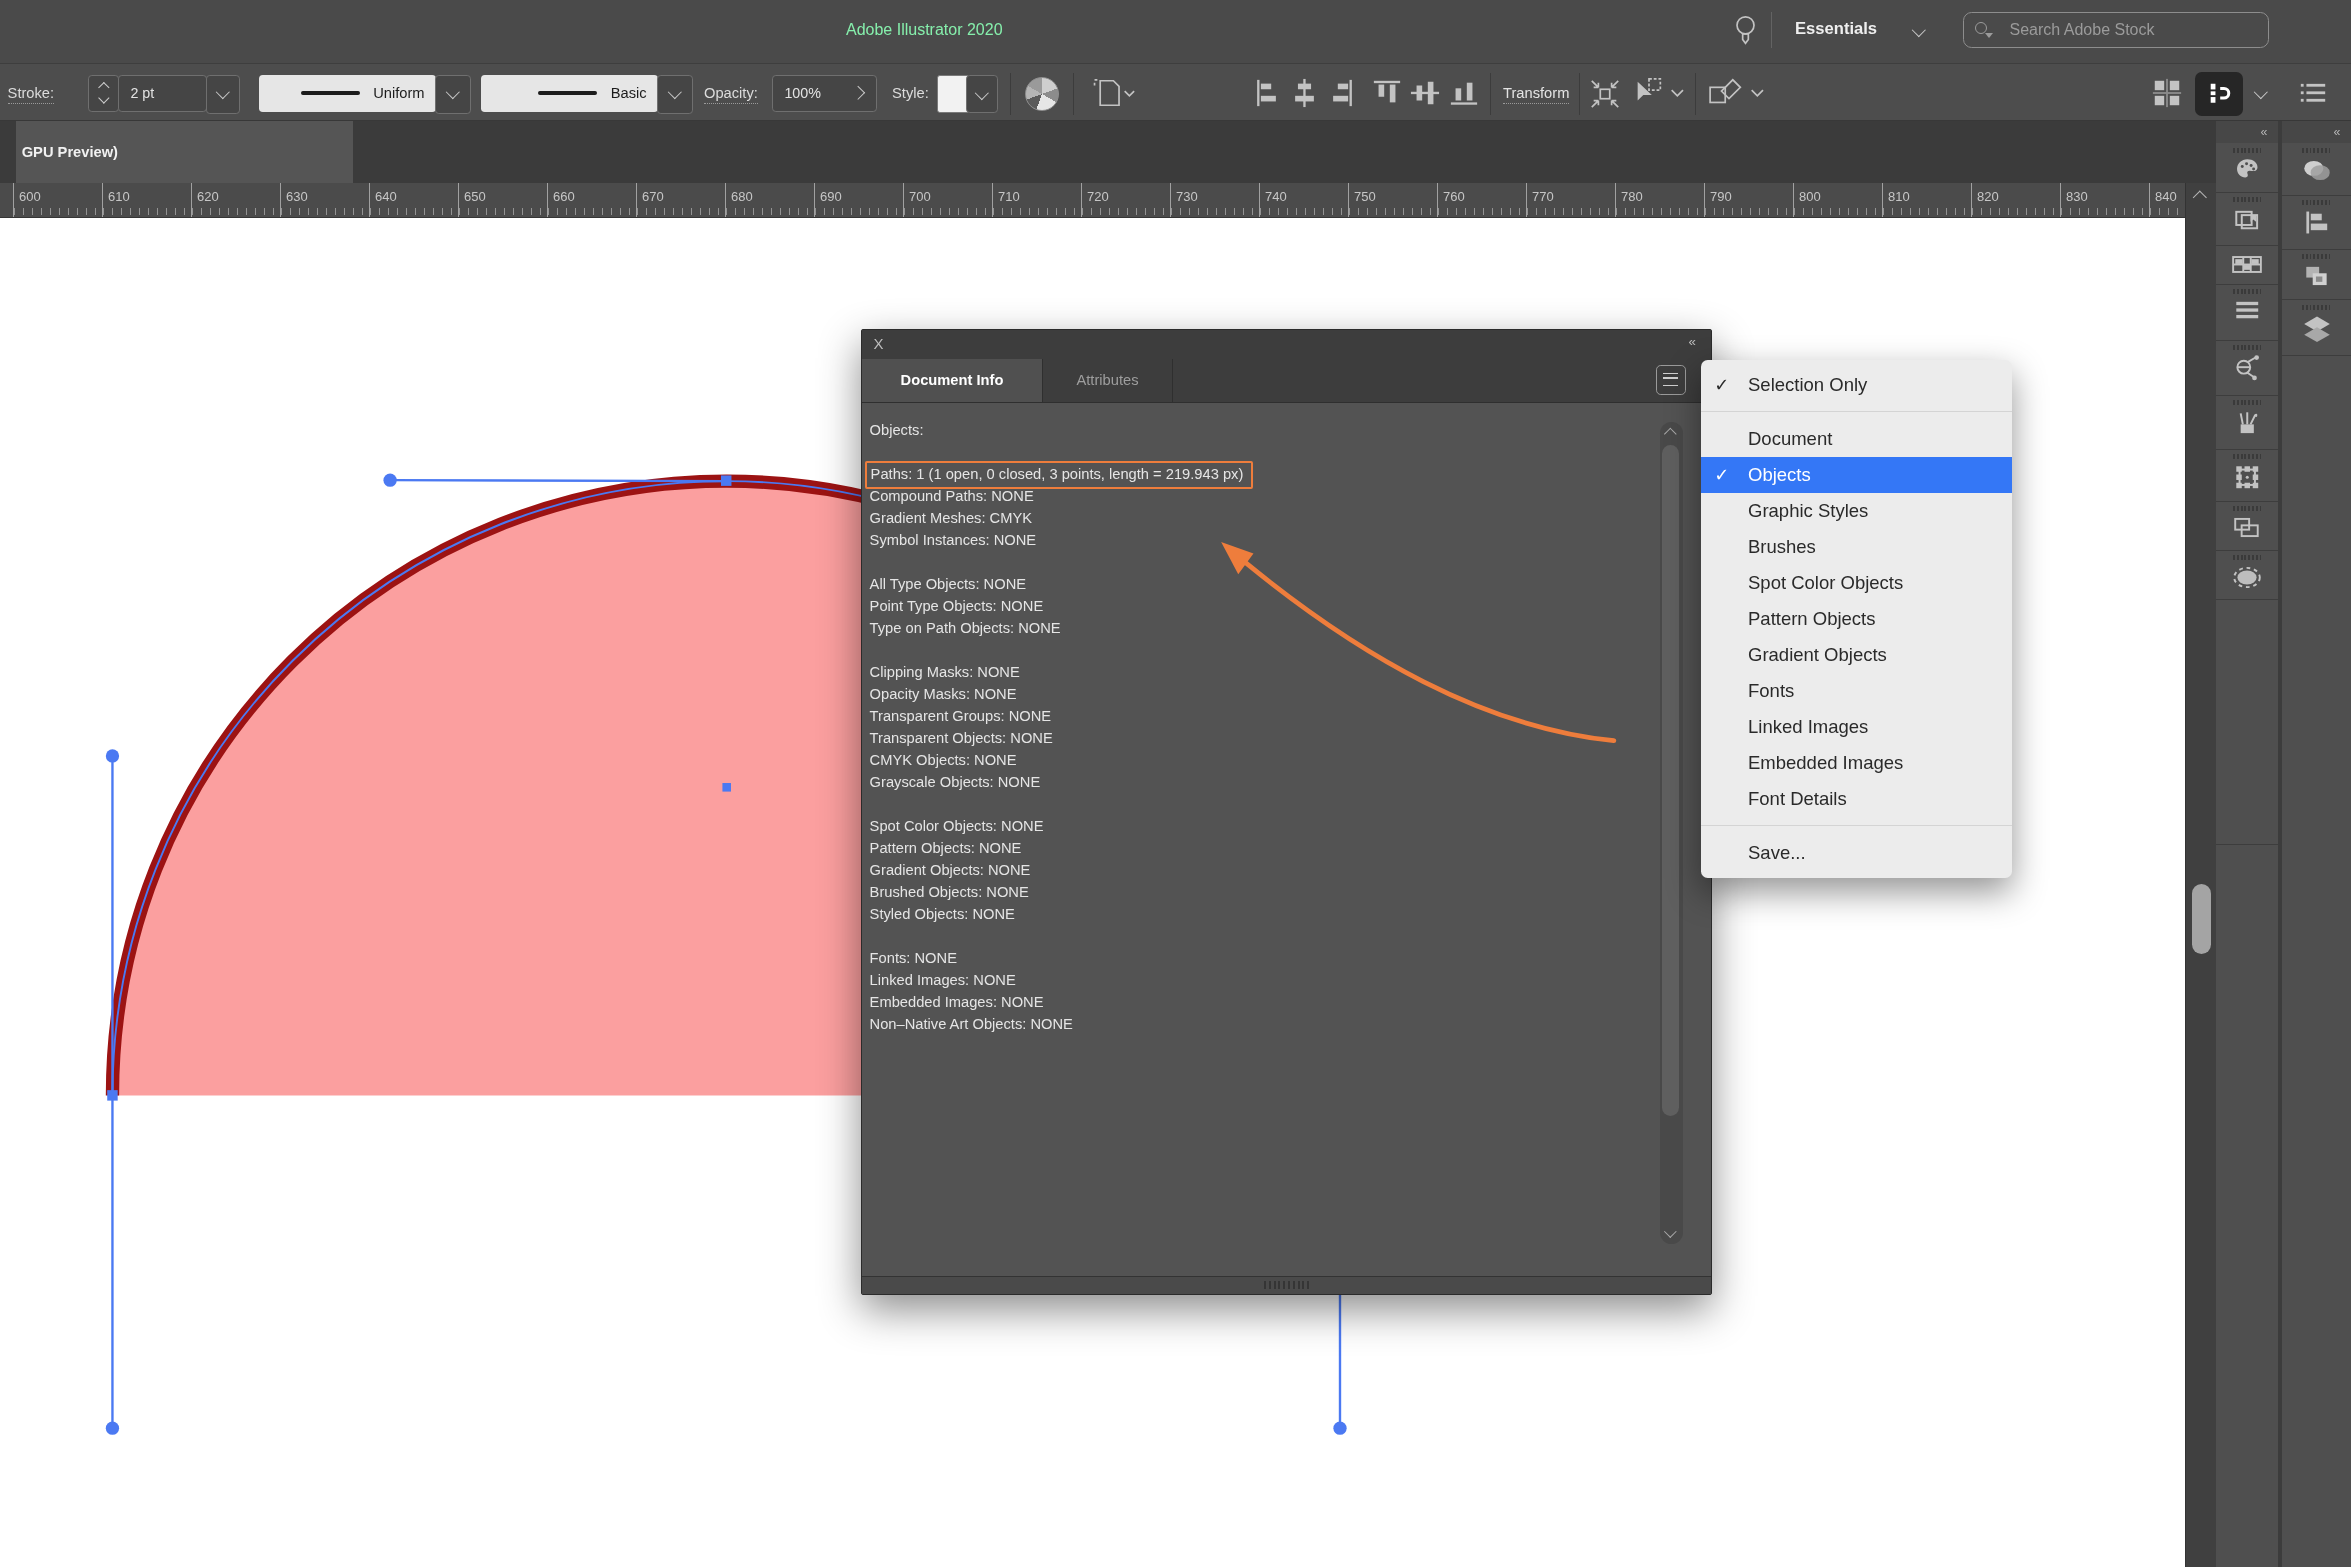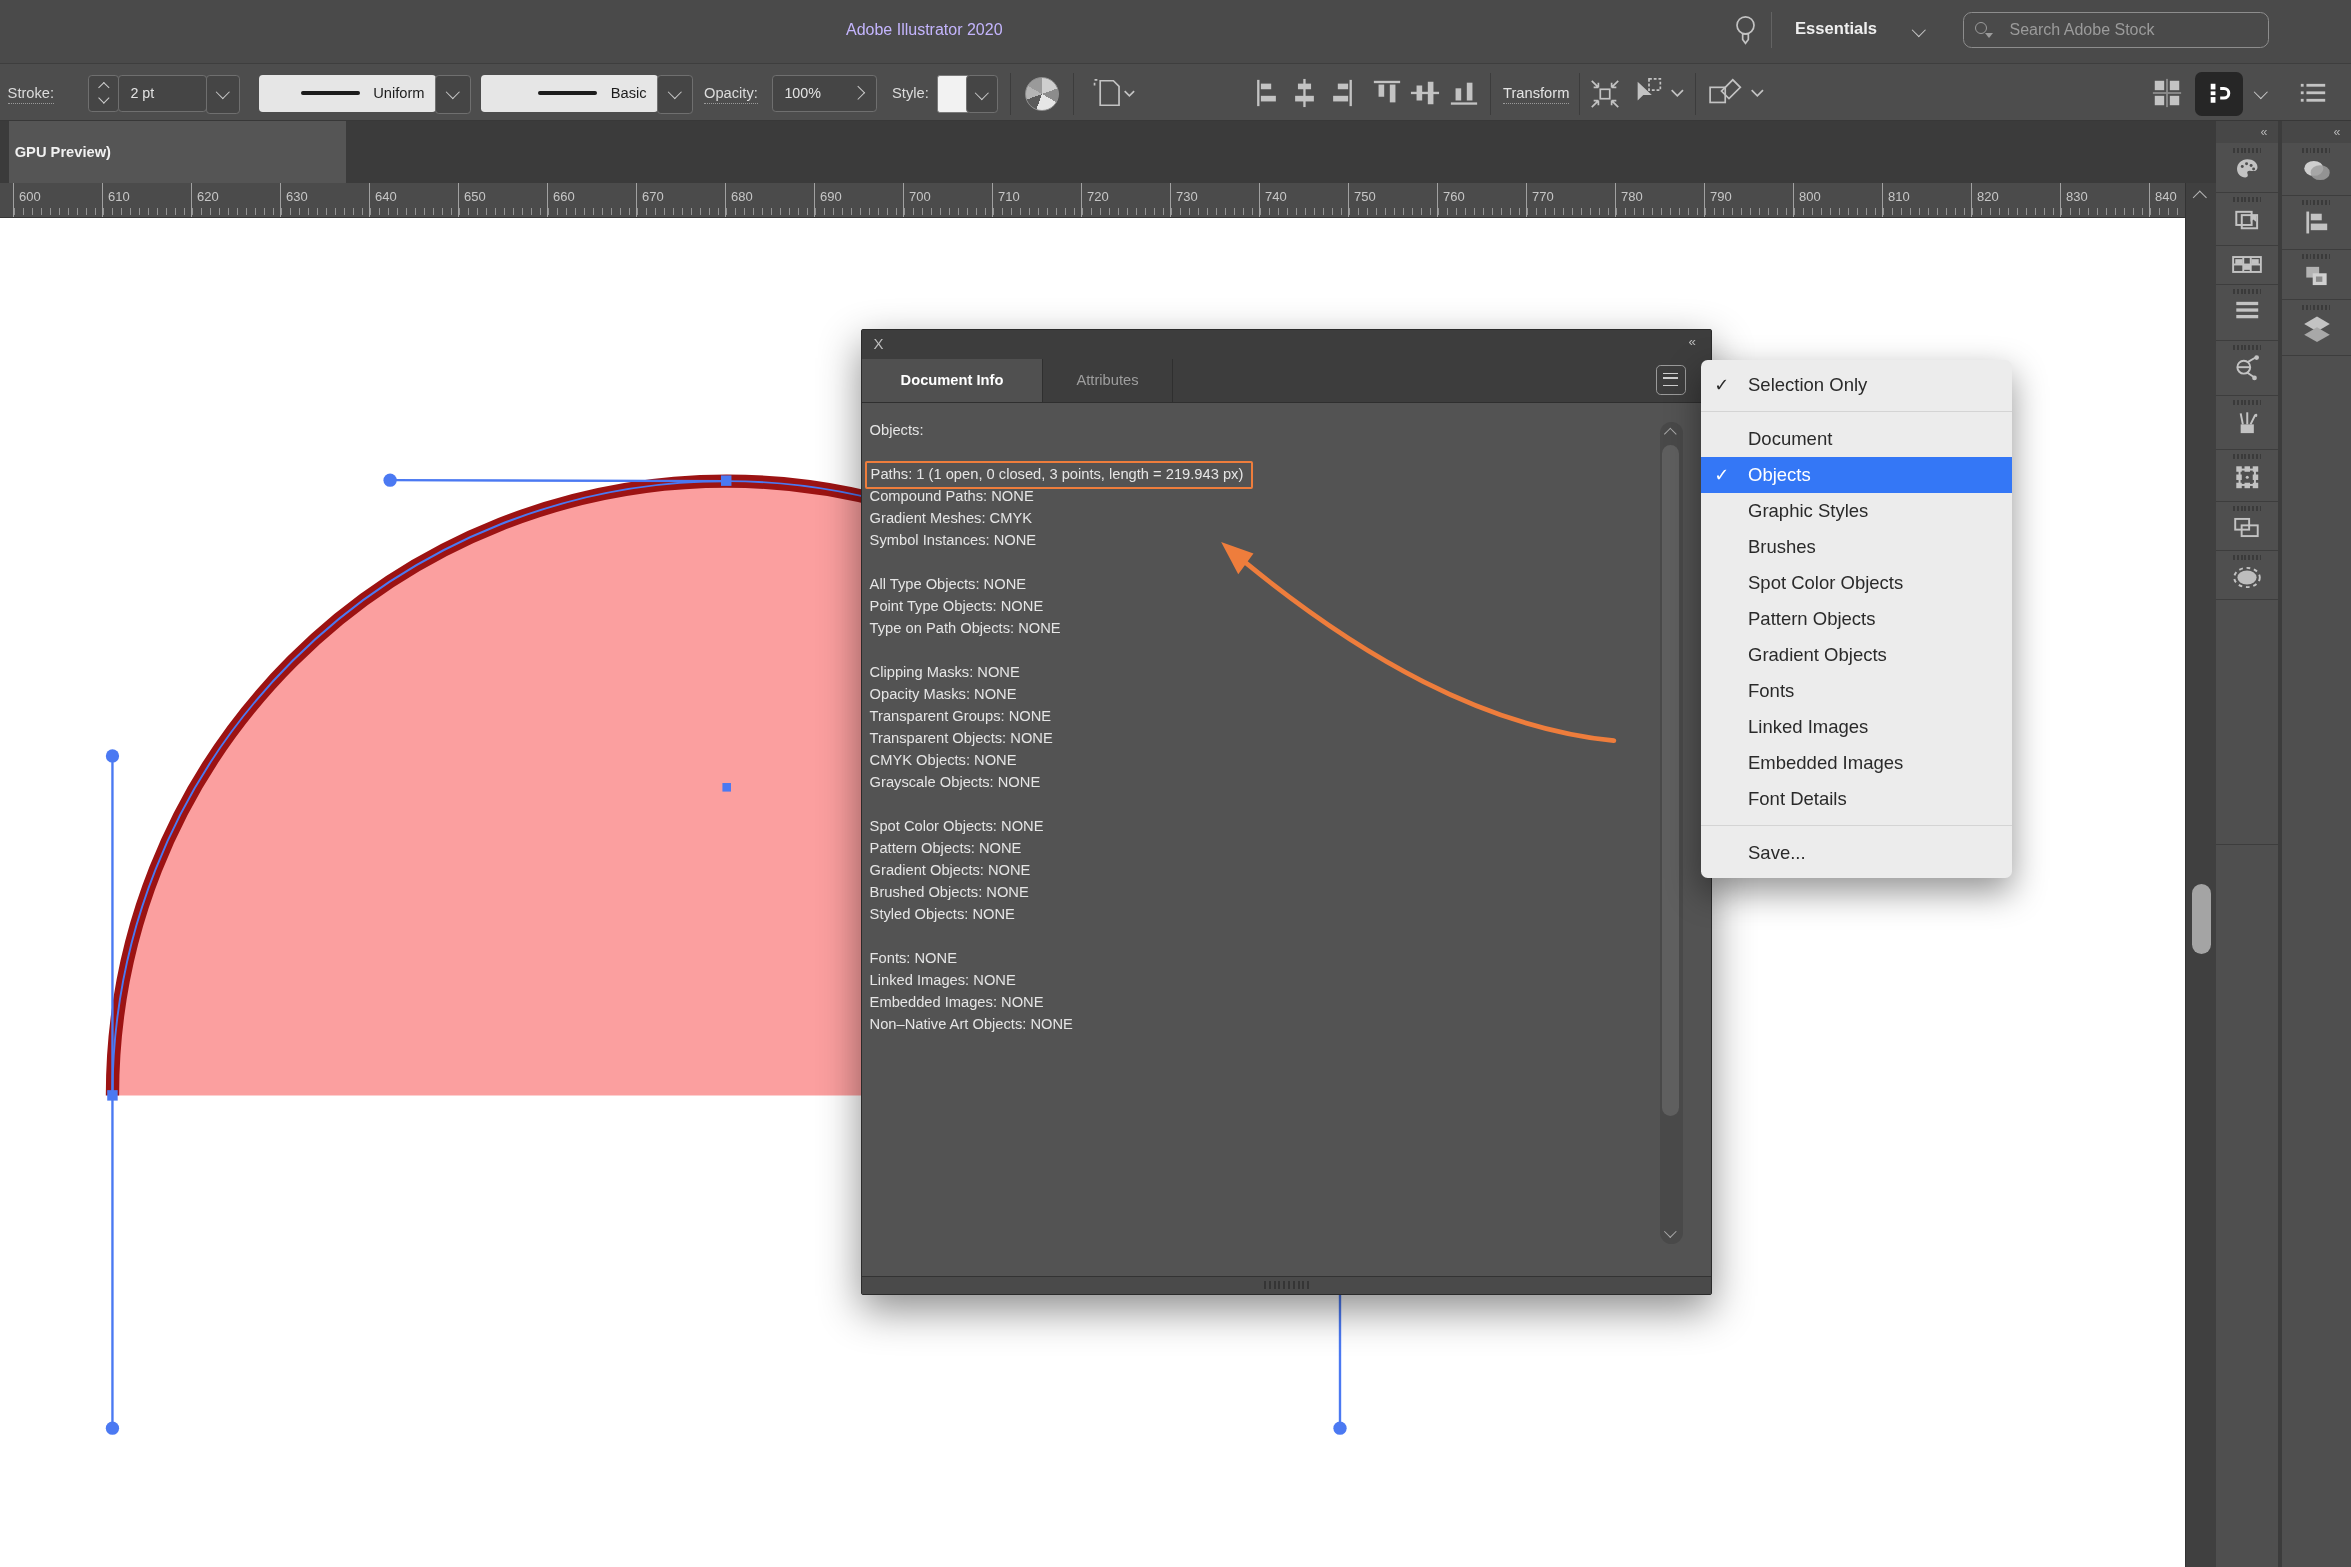--- a/index.html
+++ b/index.html
@@ -1,21 +1,21 @@
 <!DOCTYPE html>
 <html style="font-size:15px"><head>
 <meta charset="utf-8">
 <style>
   html,body{margin:0;padding:0}
   body{width:2351px;height:1567px;overflow:hidden;background:#4c4c4c;
        font-family:"Liberation Sans",sans-serif;position:relative}
   .abs{position:absolute}
   
   .titlebar{left:0;top:0;width:2351px;height:63px;background:#4a4a4a;z-index:6}
-  .app-title{left:846px;top:21px;font-size:16px;color:#c4b5fd}
+  .app-title{left:846px;top:21px;font-size:16px;color:#86efac}
   .bulb{left:1733px;top:13.3px}
   .tdiv{left:1771px;top:12.4px;width:1px;height:36px;background:#636363}
   .workspace{left:1795px;top:19px;font-size:16.6px;font-weight:bold;color:#efefef}
   .chev{display:inline-block;width:8.6px;height:8.6px;border-right:1.9px solid #c9c9c9;border-bottom:1.9px solid #c9c9c9;transform:rotate(45deg)}
   .ws-chev{left:1914px;top:25px}
   .searchbox{left:1963px;top:12.4px;width:306px;height:36px;border:1.9px solid #8d8d8d;border-radius:8.6px;display:flex;align-items:center;gap:15px;padding:0 9.5px;box-sizing:border-box}
   .search-ph{font-size:16px;color:#9b9b9b}
   .mag{width:21px;height:19px;position:relative;flex:0 0 auto}
   .mag::before{content:"";position:absolute;left:1px;top:1px;width:10.5px;height:10.5px;border:1.9px solid #9b9b9b;border-radius:50%}
   .mag::after{content:"";position:absolute;left:11.4px;top:12.4px;width:0;height:0;border-left:4.8px solid transparent;border-right:4.8px solid transparent;border-top:5.7px solid #9b9b9b}
@@ -28,21 +28,21 @@
   .lightdd{background:#e6e6e6;border-radius:3.8px;color:#1c1c1c;font-size:14.7px;display:flex;align-items:center;justify-content:flex-end;gap:13.3px;padding:0 11.4px;box-sizing:border-box}
   .lineglyph{width:59px;height:3.8px;background:#1c1c1c;border-radius:1.9px}
   .ddchev{background:#454545;border:1px solid #6f6f6f;border-radius:3.8px;display:flex;align-items:center;justify-content:center}
   .vdiv{width:1px;height:42px;background:#3c3c3c;top:71px}
   .tlink{font-size:14.7px;color:#e4e4e4;border-bottom:1.4px dotted #9a9a9a;padding-bottom:1.9px}
   .ic{stroke:#c3c3c3;fill:none;stroke-width:1.8}
   .icf{fill:#c3c3c3;stroke:none}
   .rt-btn{width:48px;height:44px;background:#262626;border-radius:6.7px;display:flex;align-items:center;justify-content:center}
   
   .tabrow{left:0;top:121px;width:2216px;height:62px;background:#3b3b3b;z-index:5}
-  .doctab{left:9px;top:0;width:337px;height:62px;background:#555;display:flex;align-items:center;padding-left:5.7px;box-sizing:border-box}
+  .doctab{left:16px;top:0;width:337px;height:62px;background:#555;display:flex;align-items:center;padding-left:5.7px;box-sizing:border-box}
   .doctab span{font-size:14.7px;font-weight:bold;color:#f1f1f1}
   .ruler{left:0;top:183px;width:2185px;height:34px;background:#4b4b4b;border-bottom:1px solid #353535;overflow:hidden;z-index:5}
   .rwrap{position:absolute;left:13.3px;top:0;display:flex;height:16px}
   .rcell{position:relative;width:89px;height:34px;border-left:1px solid rgba(218,218,218,.6);box-sizing:border-box;flex:0 0 auto}
   .rcell span{display:block;padding:5.7px 0 0 4.8px;font-size:13px;color:#c6c6c6}
   .rcell::after{content:"";position:absolute;left:0;right:0;bottom:1.9px;height:6.7px;
      background:repeating-linear-gradient(90deg,rgba(205,205,205,.55) 0 1px,transparent 1px 9px)}
   
   .canvas{left:0;top:217px;width:2185px;height:1351px;background:#fff;z-index:1}
   .gutter{left:2185px;top:183px;width:31px;height:1385px;background:#404040;border-left:1px solid #333;z-index:4}

